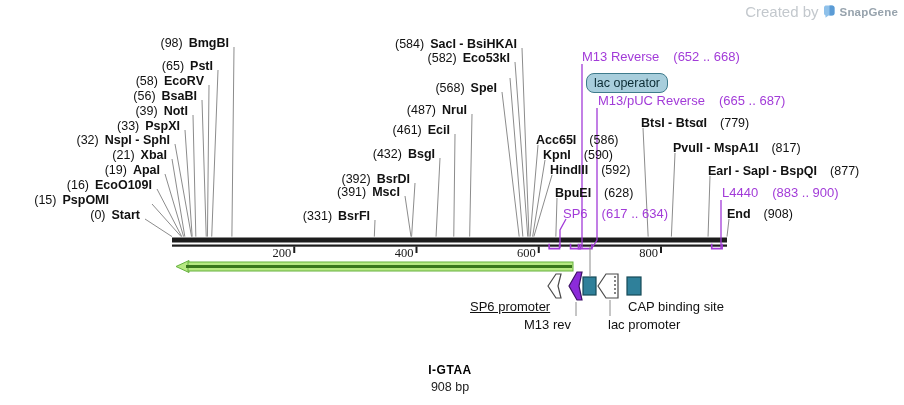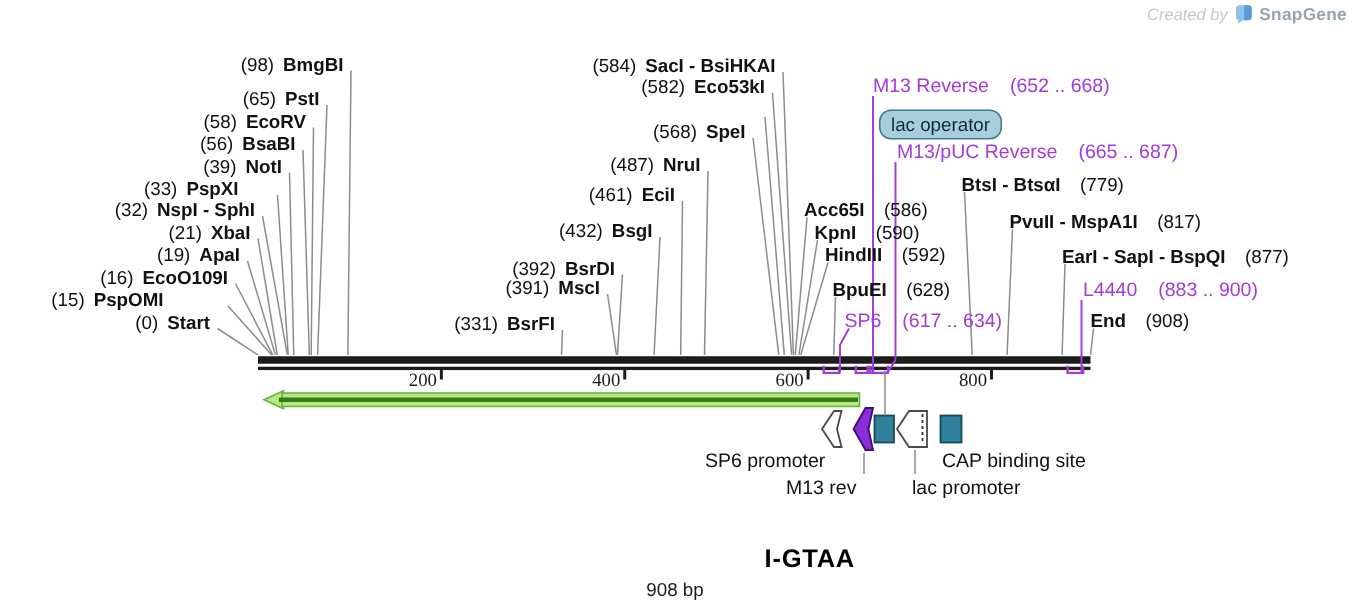--- a/index.html
+++ b/index.html
@@ -13,24 +13,24 @@
   .site-label.name-first .pos{margin-left:13px;}
   .site-label.italic-name .name{}
   .primer-label{position:absolute;color:#a23bd8;font-size:13px;white-space:nowrap;line-height:14px;}
   .primer-label .range{margin-left:14px;}
   .feature-label{position:absolute;font-size:13px;color:#111;white-space:nowrap;line-height:15px;}
   .tick-label{position:absolute;font-size:12.5px;color:#1a1a1a;line-height:13px;font-family:Liberation Serif, serif;}
   .lac-box{position:absolute;left:586px;top:73px;height:17px;padding:1px 7px 0 7px;
            background:#a8cedc;border:1.2px solid #3e7b8c;border-radius:8px;
            font-size:12.5px;color:#0a2b33;line-height:16px;white-space:nowrap;}
   .watermark{position:absolute;right:6px;top:3px;display:flex;align-items:center;gap:5px;}
-  .watermark .created-by{font-size:11px;color:#c3c8cd;font-style:italic;}
+  .watermark .created-by{font-size:15px;color:#c3c8cd;}
   .watermark .brand{font-size:11.5px;color:#97a3ad;font-weight:bold;letter-spacing:.2px;}
   .title-block{position:absolute;left:330px;top:363px;width:240px;text-align:center;}
-  .plasmid-name{font-size:17px;font-weight:bold;color:#000;letter-spacing:.5px;text-align:right;}
+  .plasmid-name{font-size:12px;font-weight:bold;color:#000;letter-spacing:.5px;}
   .plasmid-length{font-size:12.5px;color:#222;margin-top:3px;}
 </style>
 </head>
 <body>
 
 <div class="canvas">
   <svg id="map-svg" xmlns="http://www.w3.org/2000/svg">
       <rect x="172" y="237.5" width="555" height="5" fill="#1c1c1c"></rect>
       <rect x="172" y="244.5" width="555" height="2.2" fill="#1c1c1c"></rect>
       <line x1="294.2466960352423" y1="246.5" x2="294.2466960352423" y2="253" stroke="#1c1c1c" stroke-width="2"></line>
@@ -91,21 +91,21 @@
   <div id="labels-layer">
       <div class="tick-label" style="top: 247px; right: 612.753px;">200</div>
       <div class="tick-label" style="top: 247px; right: 490.507px;">400</div>
       <div class="tick-label" style="top: 247px; right: 368.26px;">600</div>
       <div class="tick-label" style="top: 247px; right: 246.013px;">800</div>
       <div class="site-label" style="top: 36px; right: 675px;"><span class="pos">(98)</span><span class="name">BmgBI</span></div>
       <div class="site-label" style="top: 59px; right: 691px;"><span class="pos">(65)</span><span class="name">PstI</span></div>
       <div class="site-label" style="top: 74px; right: 700px; text-align: right;"><span class="pos">(58)</span><span class="name">EcoRV</span></div>
       <div class="site-label" style="top: 89px; right: 707px;"><span class="pos">(56)</span><span class="name">BsaBI</span></div>
       <div class="site-label" style="top: 104px; right: 716px;"><span class="pos">(39)</span><span class="name">NotI</span></div>
-      <div class="site-label" style="top: 119px; right: 745px;"><span class="pos">(33)</span><span class="name">PspXI</span></div>
+      <div class="site-label" style="top: 119px; right: 724px;"><span class="pos">(33)</span><span class="name">PspXI</span></div>
       <div class="site-label" style="top: 133px; right: 734px;"><span class="pos">(32)</span><span class="name">NspI - SphI</span></div>
       <div class="site-label" style="top: 148px; right: 737px;"><span class="pos">(21)</span><span class="name">XbaI</span></div>
       <div class="site-label" style="top: 163px; right: 744px;"><span class="pos">(19)</span><span class="name">ApaI</span></div>
       <div class="site-label" style="top: 178px; right: 752px;"><span class="pos">(16)</span><span class="name">EcoO109I</span></div>
       <div class="site-label" style="top: 193px; right: 795px;"><span class="pos">(15)</span><span class="name">PspOMI</span></div>
       <div class="site-label italic-name" style="top: 208px; right: 764px;"><span class="pos">(0)</span><span class="name">Start</span></div>
       <div class="site-label" style="top: 37px; right: 387px;"><span class="pos">(584)</span><span class="name">SacI - BsiHKAI</span></div>
       <div class="site-label" style="top: 51px; right: 394px;"><span class="pos">(582)</span><span class="name">Eco53kI</span></div>
       <div class="site-label" style="top: 81px; right: 407px;"><span class="pos">(568)</span><span class="name">SpeI</span></div>
       <div class="site-label" style="top: 103px; right: 437px; margin-left: 36px;"><span class="pos">(487)</span><span class="name">NruI</span></div>
@@ -119,21 +119,21 @@
       <div class="site-label name-first" style="top: 163px; left: 550px;"><span class="name">HindIII</span><span class="pos">(592)</span></div>
       <div class="site-label name-first" style="top: 186px; left: 555px;"><span class="name">BpuEI</span><span class="pos">(628)</span></div>
       <div class="site-label name-first" style="top: 116px; left: 641px;"><span class="name">BtsI - BtsαI</span><span class="pos">(779)</span></div>
       <div class="site-label name-first" style="top: 141px; left: 673px;"><span class="name">PvuII - MspA1I</span><span class="pos">(817)</span></div>
       <div class="site-label name-first" style="top: 164px; left: 708px;"><span class="name">EarI - SapI - BspQI</span><span class="pos">(877)</span></div>
       <div class="site-label name-first italic-name" style="top: 207px; left: 727px;"><span class="name">End</span><span class="pos">(908)</span></div>
       <div class="primer-label" style="left: 582px; top: 50px;"><span class="pname">M13 Reverse</span><span class="range">(652 .. 668)</span></div>
       <div class="primer-label" style="left: 598px; top: 94px;"><span class="pname">M13/pUC Reverse</span><span class="range">(665 .. 687)</span></div>
       <div class="primer-label" style="left: 563px; top: 207px;"><span class="pname">SP6</span><span class="range">(617 .. 634)</span></div>
       <div class="primer-label" style="left: 722px; top: 186px;"><span class="pname">L4440</span><span class="range">(883 .. 900)</span></div>
-      <div class="feature-label" style="left: 470px; top: 299px;">SP6 promoter</div>
+      <div class="feature-label" style="left: 470px; top: 299px; text-decoration: underline;">SP6 promoter</div>
       <div class="feature-label" style="left: 524px; top: 317px;">M13 rev</div>
       <div class="feature-label" style="left: 608px; top: 317px;">lac promoter</div>
       <div class="feature-label" style="left: 628px; top: 299px;">CAP binding site</div>
     </div>
 
   <div class="watermark">
     <span class="created-by">Created by</span>
     <svg width="11" height="13" viewBox="0 0 11 13">
       <path d="M1.5 0.5 h6.5 a2.5 2.5 0 0 1 2.5 2.5 v5 a2.5 2.5 0 0 1 -2.5 2.5 h-3.5 l-3 2.3 v-2.3 a2.5 2.5 0 0 1 -1.5 -2.5 v-5 a2.5 2.5 0 0 1 1.5 -2.5 z" fill="#8fc1ea"></path>
       <path d="M5.5 0.5 h2.5 a2.5 2.5 0 0 1 2.5 2.5 v5 a2.5 2.5 0 0 1 -2.5 2.5 h-2.5 z" fill="#5b9bd5"></path>

